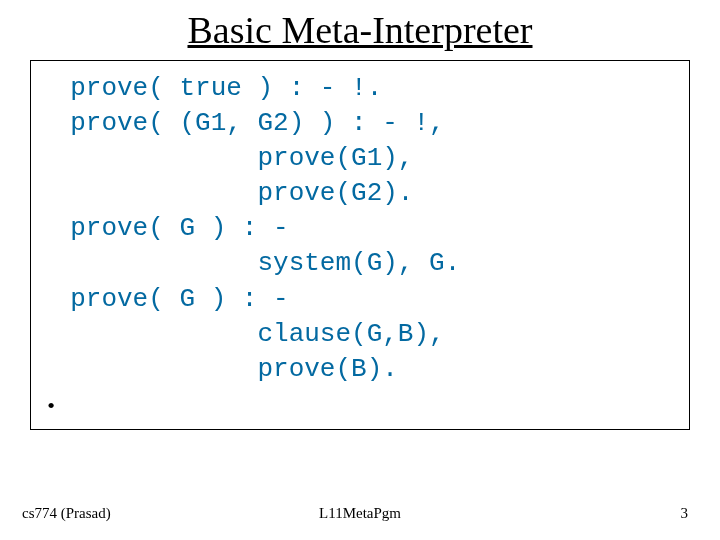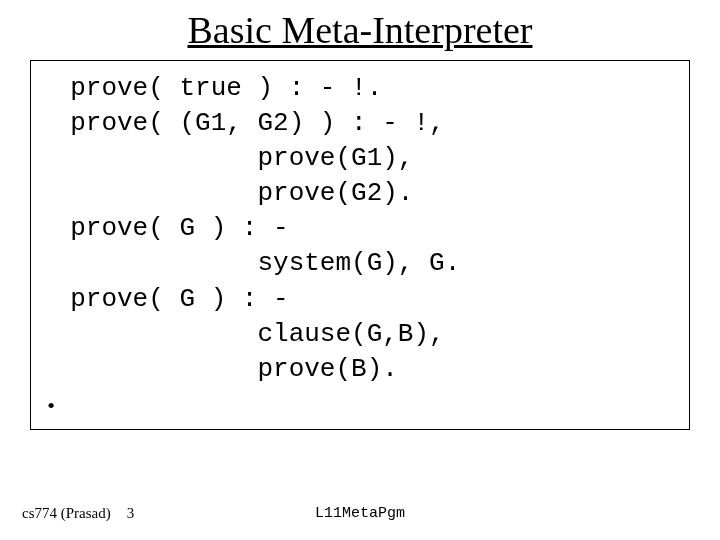--- a/index.html
+++ b/index.html
@@ -30,52 +30,52 @@
     border: 1.5px solid #000;
     padding: 10px 8px 10px 8px;
     box-sizing: border-box;
   }
   .code {
     font-family: "Courier New", Courier, monospace;
     font-size: 26px;
     line-height: 1.35;
     white-space: pre;
     margin: 0;
-    color: #000000;
+    color: #0369a1;
   }
   .bullet-row {
     display: flex;
     align-items: baseline;
     margin-top: 6px;
   }
   .bullet {
     width: 24px;
     text-align: center;
     font-size: 22px;
   }
   .bullet-text {
     font-size: 28px;
   }
   .footer {
     position: absolute;
     left: 0;
     right: 0;
     bottom: 18px;
     display: flex;
+    justify-content: space-between;
     align-items: baseline;
     padding: 0 32px 0 22px;
     font-size: 15px;
     box-sizing: border-box;
     gap: 16px;
   }
   .footer-center {
     position: absolute;
     left: 50%;
     transform: translateX(-50%);
-    font-family: Liberation Mono, monospace;
   }
 </style>
 </head>
 <body>
 
 <div class="slide">
 
   <h1 class="title">Basic Meta-Interpreter</h1>
 
   <div class="content-box">

